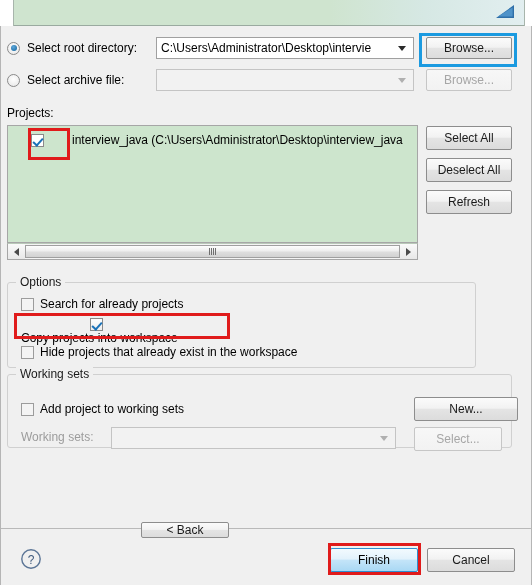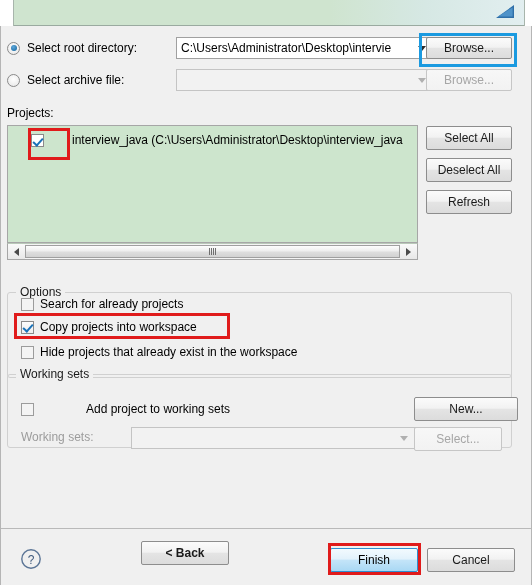--- a/index.html
+++ b/index.html
@@ -109,21 +109,20 @@
 
   .textbox {
     position: absolute;
     background: #ffffff;
     border: 1px solid #a0a0a0;
     box-sizing: border-box;
     display: flex;
     align-items: center;
     padding: 0 2px 0 4px;
     overflow: hidden;
-    margin-left: 20px;
   }
   .textbox.disabled {
     background: #f2f2f2;
     border-color: #c4c4c4;
   }
   .textbox .tval {
     flex: 1 1 auto;
     font-size: 12px;
     white-space: nowrap;
     overflow: hidden;
@@ -373,44 +372,44 @@
       </div>
       <div class="sb-arrow">
           <span class="tri-r"></span>
         </div>
     </div>
 
     <div class="btn" style="left:425px; top:100px; width:86px; height:24px;">Select All</div>
     <div class="btn" style="left:425px; top:132px; width:86px; height:24px;">Deselect All</div>
     <div class="btn" style="left:425px; top:164px; width:86px; height:24px;">Refresh</div>
 
-    <div class="group" style="left:6px; top:266px; width:505px; height:86px;">
+    <div class="group" style="left:6px; top:256px; width:469px; height:86px;">
       <span class="group-title">Options</span>
     </div>
 
     <div class="chk-row" style="left:20px; top:269px;">
       <span class="chk disabled-look"></span>
       <span class="chk-label">Search for already projects</span>
     </div>
 
-    <div class="chk-row" style="left:20px; top:292px;">
+    <div class="chk-row" style="left:20px; top:292px;flex-direction:column;">
       <span class="chk checked"></span>
       <span class="chk-label">Copy projects into workspace</span>
     </div>
 
     <div class="chk-row" style="left:20px; top:315px;align-items:flex-end;">
       <span class="chk disabled-look"></span>
       <span class="chk-label">Hide projects that already exist in the workspace</span>
     </div>
 
     <div class="group" style="left:6px; top:348px; width:505px; height:74px;">
       <span class="group-title">Working sets</span>
     </div>
 
-    <div class="chk-row" style="left:20px; top:374px;gap:46px;">
+    <div class="chk-row" style="left:20px; top:374px;">
       <span class="chk disabled-look"></span>
       <span class="chk-label">Add project to working sets</span>
     </div>
 
     <div class="btn" style="left:413px; top:371px; width:104px; height:24px;">New...</div>
 
     <div style="position:absolute; left:20px; top:404px; font-size:12px; color:#9c9c9c;">Working sets:</div>
 
     <div class="textbox disabled" style="left:110px; top:401px; width:285px; height:22px;">
       <span class="tval"></span>
@@ -419,21 +418,21 @@
 
     <div class="btn disabled" style="left:413px; top:401px; width:88px; height:24px;">Select...</div>
 
     <div class="sep-line" style="left:0px; top:502px; width:530px;"></div>
 
     <svg class="help-icon" style="left:19px; top:522px;" viewBox="0 0 22 22">
       <circle cx="11" cy="11" r="9.2" fill="none" stroke="#5b7596" stroke-width="1.4"></circle>
       <text x="11" y="15.6" font-family="Liberation Sans, sans-serif" font-size="12" fill="#3f5a7d" text-anchor="middle">?</text>
     </svg>
 
-    <div class="btn" style="left:140px; top:515px; width:88px; height:24px;font-weight:bold;">&lt; Back</div>
+    <div class="btn" style="left:140px; top:496px; width:88px; height:16px;">&lt; Back</div>
     <div class="btn default-btn" style="left:329px; top:522px; width:88px; height:24px;">Finish</div>
     <div class="btn" style="left:426px; top:522px; width:88px; height:24px;">Cancel</div>
 
   </div>
 
   <div class="anno-blue" style="left:419px; top:33px; width:98px; height:34px;"></div>
   <div class="anno-red" style="left:28px; top:128px; width:42px; height:32px;"></div>
   <div class="anno-red" style="left:14px; top:313px; width:216px; height:26px;"></div>
   <div class="anno-red" style="left:328px; top:543px; width:93px; height:32px;"></div>
 

